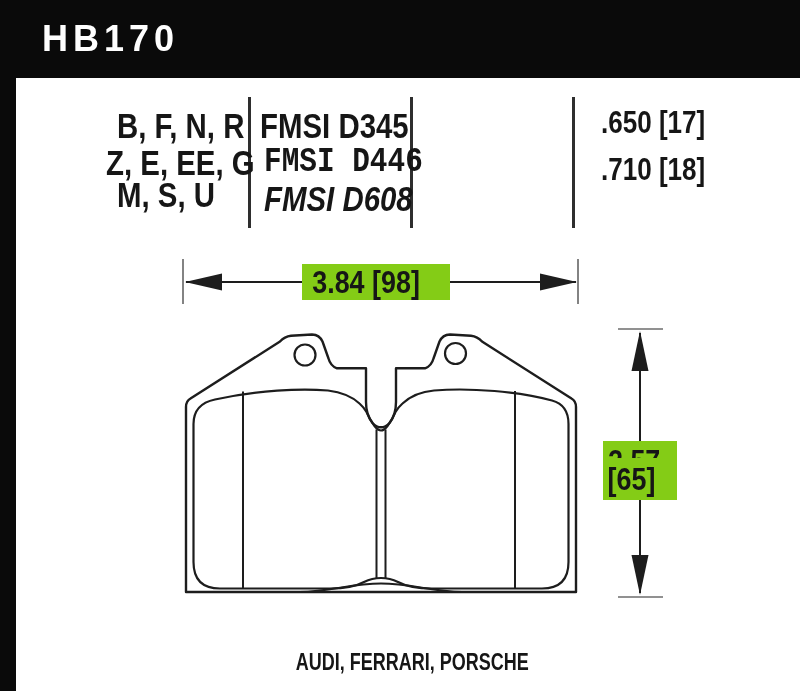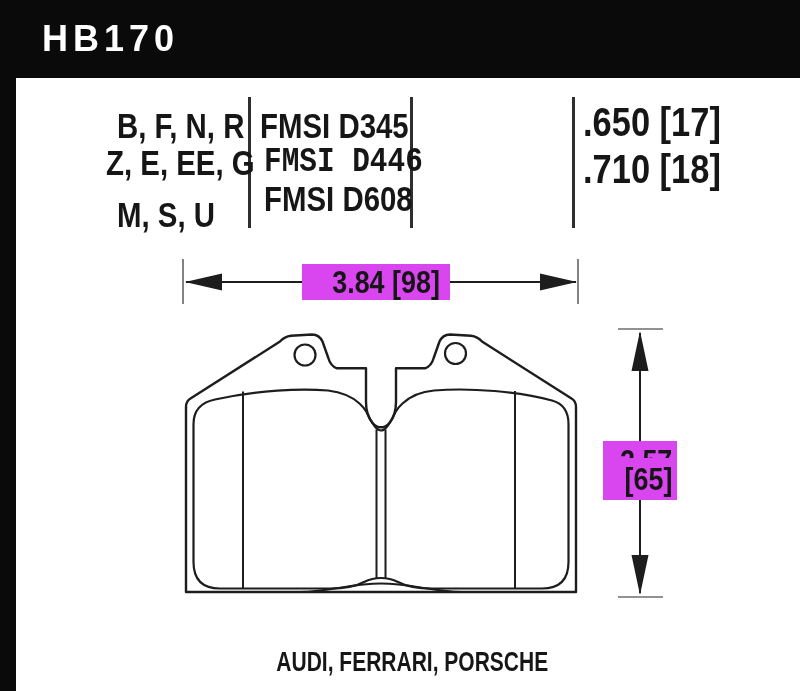--- a/index.html
+++ b/index.html
@@ -24,52 +24,52 @@
   #part-number{
     color:#ffffff;font-size:36px;font-weight:700;letter-spacing:5px;
     margin-left:42px;line-height:78px;
   }
   .vline{position:absolute;top:97px;height:131px;width:2.5px;background:#2e2e2e;}
   #divider-1{left:248px;}
   #divider-2{left:410px;}
   #divider-3{left:572px;}
 
   .row-line{height:37px;line-height:37px;font-size:35px;}
-  .val-line{height:35px;line-height:35px;font-size:41px;}
+  .val-line{height:35px;line-height:35px;font-size:31px;margin-left:18px;}
 
-  .dim-label{background:#d946ef;text-align:right;font-size:32px;}
+  .dim-label{background:#84cc16;text-align:left;font-size:32px;}
   #dim-width-label{left:302px;top:264px;width:148px;height:36px;line-height:36px;}
   #dim-height-in{left:603px;top:412px;width:74px;height:40px;line-height:40px;margin-top:29px;}
   #dim-height-mm{left:603px;top:458px;width:74px;height:42px;line-height:42px;text-decoration:underline;}
 
   #applications{left:212px;top:642px;width:400px;height:40px;line-height:40px;
-    text-align:center;font-size:28px;}
+    text-align:center;font-size:24px;}
 
   #drawing-svg{position:absolute;left:0;top:0;}
 </style>
 </head>
 <body>
 
 <div id="left-strip"></div>
 <div id="header-bar">
   <div id="part-number">HB170</div>
 </div>
 
 <div>
   <div class="vline" id="divider-1"></div>
   <div class="vline" id="divider-2"></div>
   <div class="vline" id="divider-3"></div>
 
   <div class="t row-line" style="left:117px;top:107px;"><span class="cx">B, F, N, R</span></div>
   <div class="t row-line" style="left:106px;top:143.5px;"><span class="cx">Z, E, EE, G</span></div>
-  <div class="t row-line" style="left:117px;top:196px;"><span class="cx">M, S, U</span></div>
+  <div class="t row-line" style="left:117px;top:176px;"><span class="cx">M, S, U</span></div>
 
   <div class="t row-line" style="left:260px;top:107px;"><span class="cx">FMSI D345</span></div>
   <div class="t row-line" style="left:264px;top:143.5px;font-family:Liberation Mono, monospace;"><span class="cx">FMSI D446</span></div>
-  <div class="t row-line" style="left:264px;top:180px;"><span class="cx">FMSI D608</span></div>
+  <div class="t row-line" style="left:264px;top:180px;font-style:italic;"><span class="cx">FMSI D608</span></div>
 
   <div class="t val-line" style="left:583px;top:105px;"><span class="cx">.650 [17]</span></div>
   <div class="t val-line" style="left:583px;top:152px;"><span class="cx">.710 [18]</span></div>
 </div>
 
 <svg id="drawing-svg" width="800" height="691" viewBox="0 0 800 691">
 
   <g>
     <path d="M183,259 V304 M578,259 V304" stroke="#6e6e6e" stroke-width="1.7" fill="none"></path>
     <path d="M186,282 H576" stroke="#1d1d1d" stroke-width="2" fill="none"></path>

